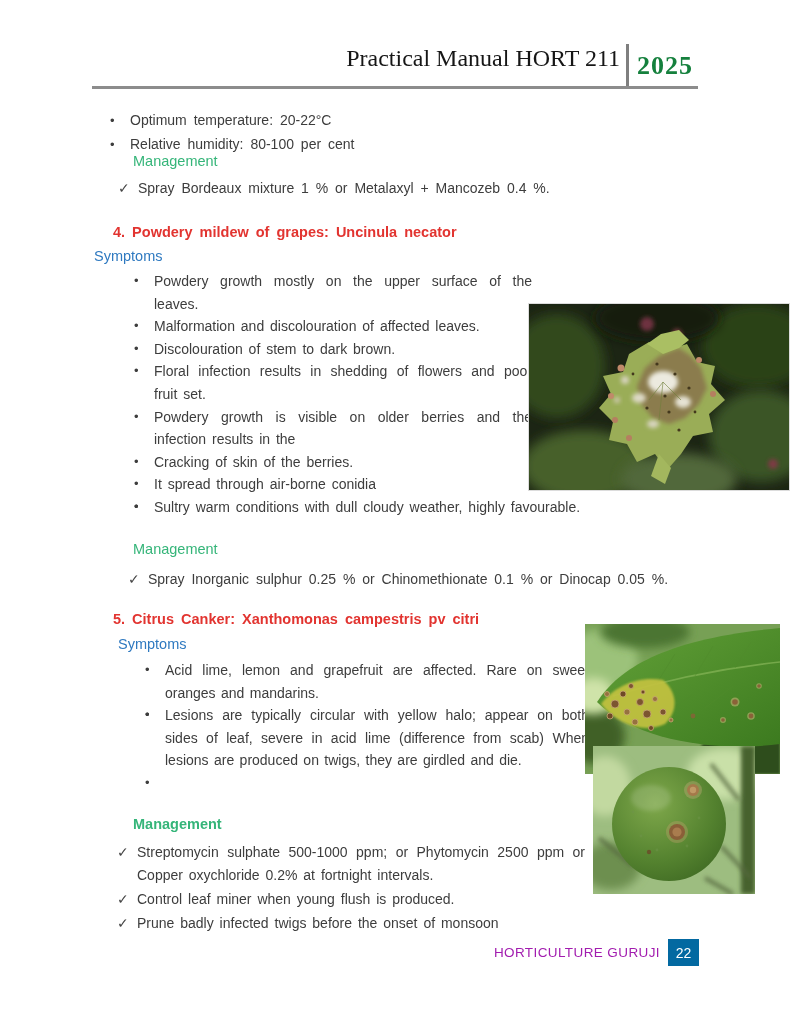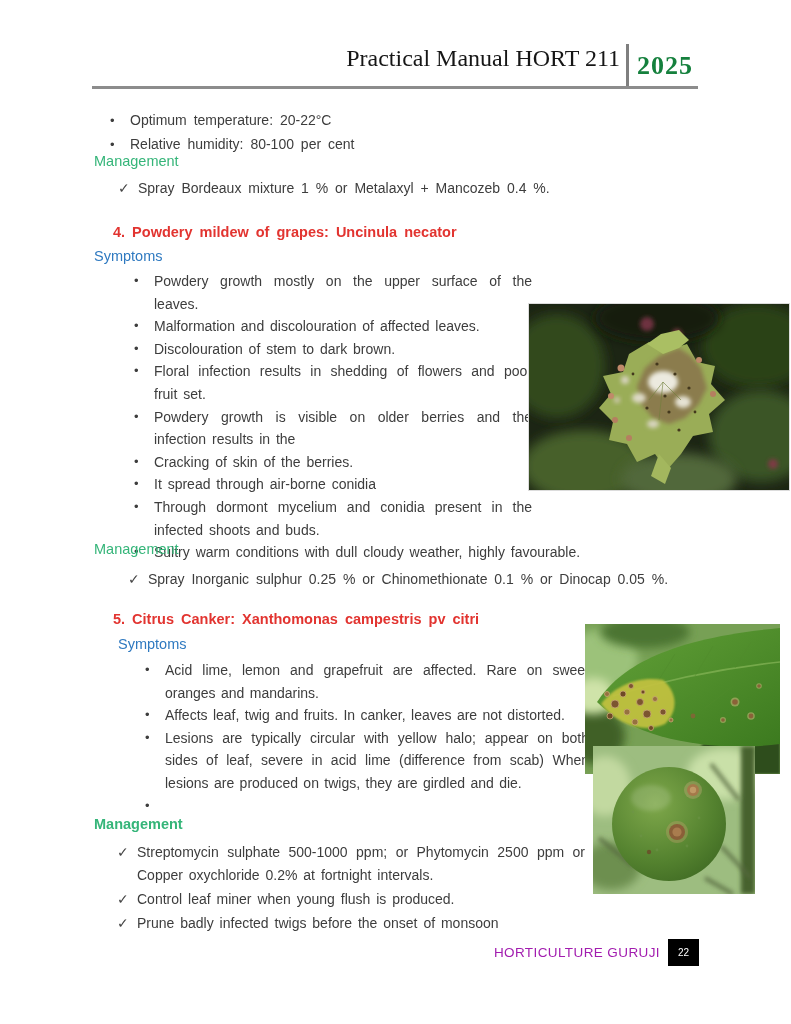--- a/index.html
+++ b/index.html
@@ -9,21 +9,21 @@
   
   .hdr-title{position:absolute;right:171px;top:45px;font-family:"Liberation Serif",serif;
              font-size:24px;color:#161616;white-space:nowrap;}
   .hdr-year{position:absolute;left:637px;top:51px;font-family:"Liberation Serif",serif;
             font-weight:bold;font-size:26px;color:#15803d;letter-spacing:1px;}
   .hdr-vline{position:absolute;left:626px;top:44px;width:3px;height:43px;background:#7f7f7f;}
   .hdr-rule{position:absolute;left:92px;top:86px;width:606px;height:3px;background:#8c8c8c;}
 
   
   .txt{font-size:14px;line-height:22.6px;color:#3d3d3d;}
-  .label-green{position:absolute;font-size:14.5px;color:#35b579;}
+  .label-green{position:absolute;font-size:14.5px;color:#35b579;margin-left:39px;}
   .label-green.bold{font-weight:bold;}
   .heading-red{position:absolute;font-size:14.5px;font-weight:bold;color:#e23430;word-spacing:3px;white-space:nowrap;margin-left:19px;}
   .label-blue{position:absolute;font-size:14.5px;font-weight:normal;color:#2e79c0;}
 
   .list{position:absolute;}
   .list .li{position:relative;text-align:justify;}
   .marker{position:absolute;left:-20px;top:0;}
   .bullet{font-size:13px;}
   .check{font-size:14px;color:#454545;}
 
@@ -38,22 +38,22 @@
   .s5-checks .li{margin-bottom:1px;}
 
   
   .photo{position:absolute;overflow:hidden;}
   .photo svg{display:block;width:100%;height:100%;}
   .photo.framed{border:1px solid #dcdcdc;}
 
   
   .footer-brand{position:absolute;right:131px;top:945px;font-size:13.5px;color:#a21caf;
                 letter-spacing:0.4px;white-space:nowrap;}
-  .page-badge{position:absolute;left:668px;top:939px;width:31px;height:27px;background:#000000;
-              color:#ffffff;font-size:10px;display:flex;align-items:center;justify-content:center;}
+  .page-badge{position:absolute;left:668px;top:939px;width:31px;height:27px;background:#0369a1;
+              color:#ffffff;font-size:14px;display:flex;align-items:center;justify-content:center;}
 </style>
 </head>
 <body>
 
 <div class="page">
 
   <div class="hdr-title">Practical Manual HORT 211</div>
   <div class="hdr-vline"></div>
   <div class="hdr-year">2025</div>
   <div class="hdr-rule"></div>
@@ -105,21 +105,20 @@
     <div class="li">
       <span class="marker bullet">•</span>
       <span>Cracking of skin of the berries.</span>
     </div>
     <div class="li">
       <span class="marker bullet">•</span>
       <span>It spread through air-borne conidia</span>
     </div>
     <div class="li">
       <span class="marker bullet">•</span>
-      <span>Through dormont mycelium and conidia present in the infected shoots and buds.</span>
     </div>
     <div class="li wide">
       <span class="marker bullet">•</span>
       <span>Sultry warm conditions with dull cloudy weather, highly favourable.</span>
     </div>
   </div>
 
   <div class="label-green" style="left:94px;top:541px;">Management</div>
 
   <div class="list txt check2">
@@ -183,21 +182,20 @@
   <div class="heading-red" style="left:94px;top:611px;">5. Citrus Canker: Xanthomonas campestris pv citri</div>
   <div class="label-blue" style="left:118px;top:636px;">Symptoms</div>
 
   <div class="list txt s5-list">
     <div class="li">
       <span class="marker bullet">•</span>
       <span>Acid lime, lemon and grapefruit are affected. Rare on sweet oranges and mandarins.</span>
     </div>
     <div class="li">
       <span class="marker bullet">•</span>
-      <span>Affects leaf, twig and fruits. In canker, leaves are not distorted.</span>
     </div>
     <div class="li">
       <span class="marker bullet">•</span>
       <span>Lesions are typically circular with yellow halo; appear on both sides of leaf, severe in acid lime (difference from scab) When lesions are produced on twigs, they are girdled and die.</span>
     </div>
     <div class="li">
       <span class="marker bullet">•</span>
     </div>
   </div>
 

